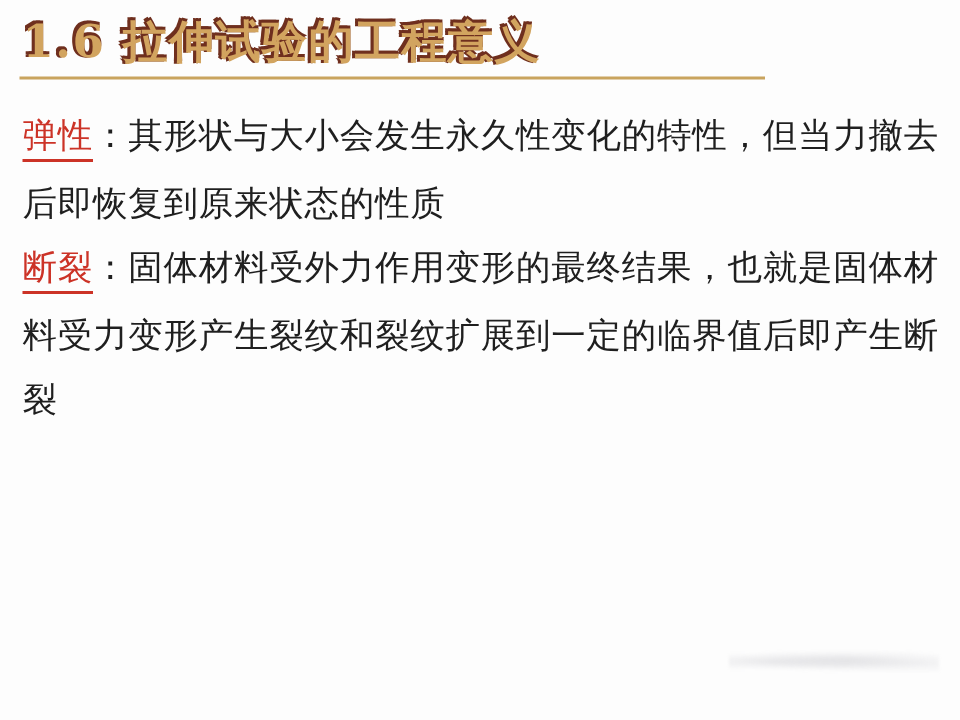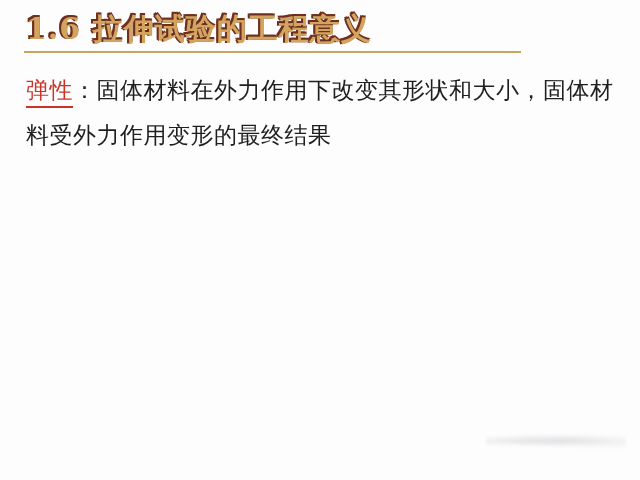--- a/index.html
+++ b/index.html
@@ -8,21 +8,21 @@
     background: #ffffff;
     font-family: "Liberation Sans", "DejaVu Sans", sans-serif;
   }
   .slide {
     position: relative;
     width: 640px;
     height: 480px;
     background: #fdfdfd;
     overflow: hidden;
     box-sizing: border-box;
-    padding: 8px 8px 0 24px;
+    padding: 8px 8px 0 13px;
   }
   .title {
     margin: 2px 0 0 2px;
     font-family: "DejaVu Serif", "Liberation Serif", serif;
     font-size: 30px;
     font-weight: bold;
     letter-spacing: 1px;
     color: var(--title_text);
     text-shadow: -2px -2px 0 var(--title_shadow), -1px -1px 0 var(--title_shadow), -2px 0 0 var(--title_shadow), 0 -2px 0 var(--title_shadow);
     line-height: 38px;
@@ -85,21 +85,22 @@
 
 <div class="slide">
 
   <h1 class="title">1.6 拉伸试验的工程意义</h1>
 
   <div class="title-rule"></div>
 
 
   <div class="defs">
 
-    <p class="def"><span class="term">弹性</span><span>：固体材料在外力作用下改变其形状和大小，固体材料受外力作用变形的最终结果</span></p>
+    <p class="def"><span class="term">弹性</span><span>：其形状与大小会发生永久性变化的特性，但当力撤去后即恢复到原来状态的性质</span></p>
 
 
+    <p class="def"><span class="term">断裂</span><span>：固体材料受外力作用变形的最终结果，也就是固体材料受力变形产生裂纹和裂纹扩展到一定的临界值后即产生断裂</span></p>
 
   </div>
 
   <div class="watermark-smudge"></div>
 
 </div>
 
 </body></html>

